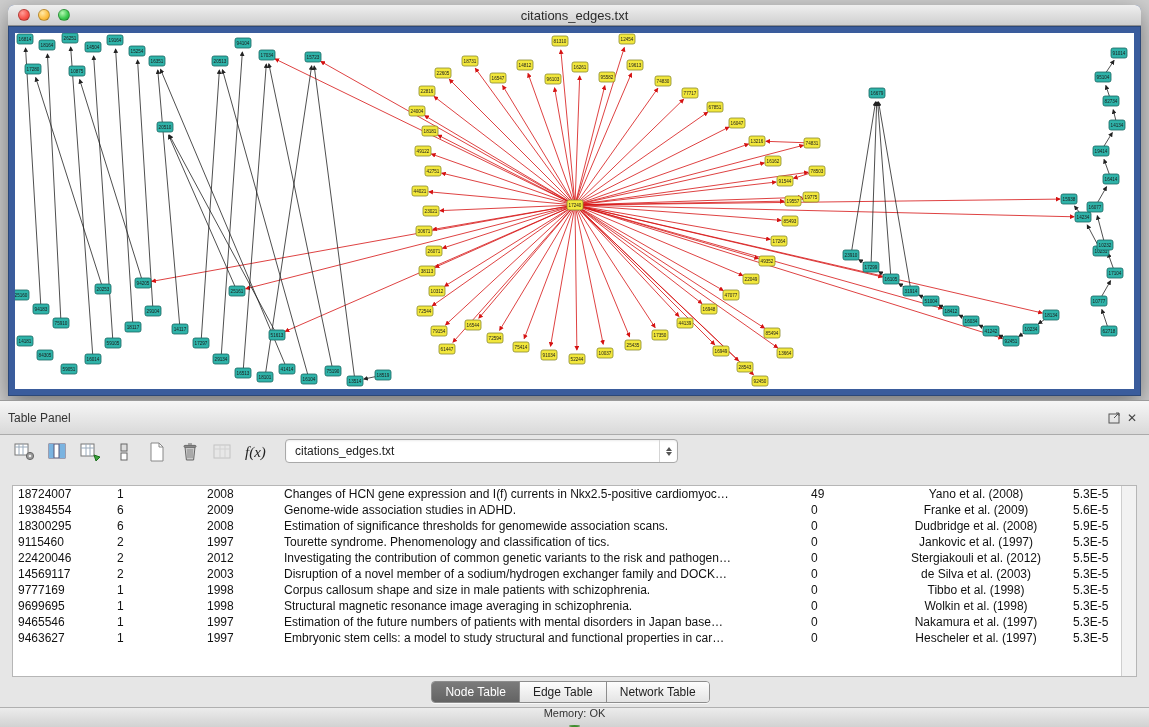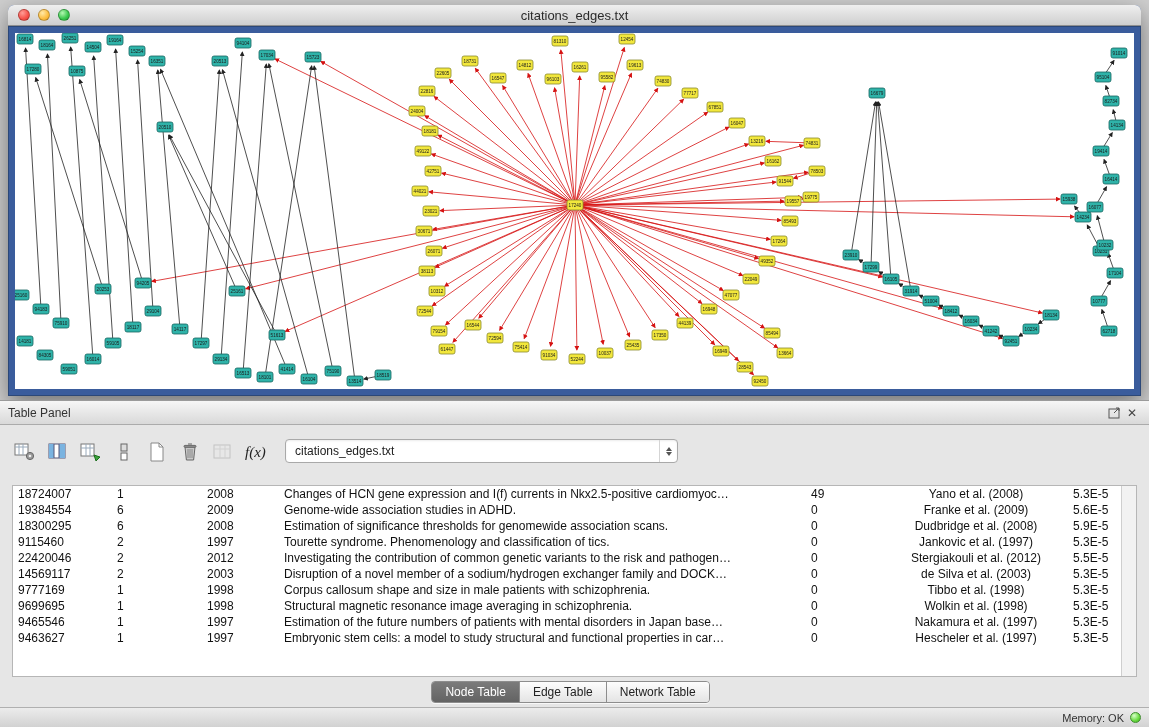--- a/index.html
+++ b/index.html
@@ -19,21 +19,21 @@
   .tl.grn   { background:radial-gradient(circle at 35% 30%, #b4f7b2, #38c74c 60%, #26a33a); }
   .win-title { flex:1; text-align:center; font-size:13px; color:#2b2b2b; }
   .net-frame { position:absolute; left:0; top:21px; right:0; bottom:0; background:#3a5c9c;
     border:1px solid #2c4878; padding:6px; }
   .net-canvas { width:100%; height:100%; background:#ffffff; position:relative; overflow:hidden; }
   .net-canvas svg { display:block; }
 
   
   .table-panel { position:absolute; left:0; top:400px; width:1149px; height:307px;
     background:#e6e6e6; border-top:1px solid #9a9a9a; }
-  .panel-header { height:24px; background:linear-gradient(#f6f6f6,#d9d9d9);
+  .panel-header { height:34px; background:linear-gradient(#f6f6f6,#d9d9d9);
     border-bottom:1px solid #ababab; display:flex; align-items:center; padding:0 8px; }
   .panel-title { font-size:12px; color:#333; }
   .panel-header .spacer { flex:1; }
   .ph-btn { width:18px; height:16px; display:flex; align-items:center; justify-content:center;
     color:#444; font-size:12px; cursor:default; }
 
   .toolbar { position:absolute; left:14px; top:36px; height:30px; display:flex; align-items:center; gap:7px; }
   .tb-btn { width:26px; height:26px; display:flex; align-items:center; justify-content:flex-start; border-radius:4px; }
   .tb-btn.disabled { opacity:.45; }
   .fx { font-family:"Liberation Serif",serif; font-style:italic; font-size:15px; color:#222; }
@@ -72,21 +72,21 @@
   .seg { display:flex; border:1px solid #8d8d8d; border-radius:4px; overflow:hidden;
     box-shadow:0 1px 0 rgba(255,255,255,.7); }
   .seg .tab { font-size:12px; color:#222; padding:3px 13px;
     background:linear-gradient(#fdfdfd,#e4e4e4); border-right:1px solid #8d8d8d; }
   .seg .tab:last-child { border-right:none; }
   .seg .tab.active { background:linear-gradient(#7b7b7b,#636363); color:#fff; }
 
   
   .statusbar { position:absolute; left:0; top:707px; width:1149px; height:20px;
     background:linear-gradient(#ececec,#d2d2d2); border-top:1px solid #b0b0b0;
-    display:flex; align-items:center; justify-content:flex-end; padding:0 8px; gap:6px; }
+    display:flex; align-items:center; justify-content:flex-end; padding:0 8px; gap:6px;flex-direction:column; }
   .mem-label { font-size:11px; color:#333; }
   .mem-dot { width:11px; height:11px; border-radius:50%; border:1px solid #3f8c2e;
     background:radial-gradient(circle at 35% 30%, #d7ffca, #67d93e 60%, #3fae26); }
 </style>
 </head>
 <body>
 
 <div class="net-window">
   <div class="titlebar">
     <div class="traffic">

